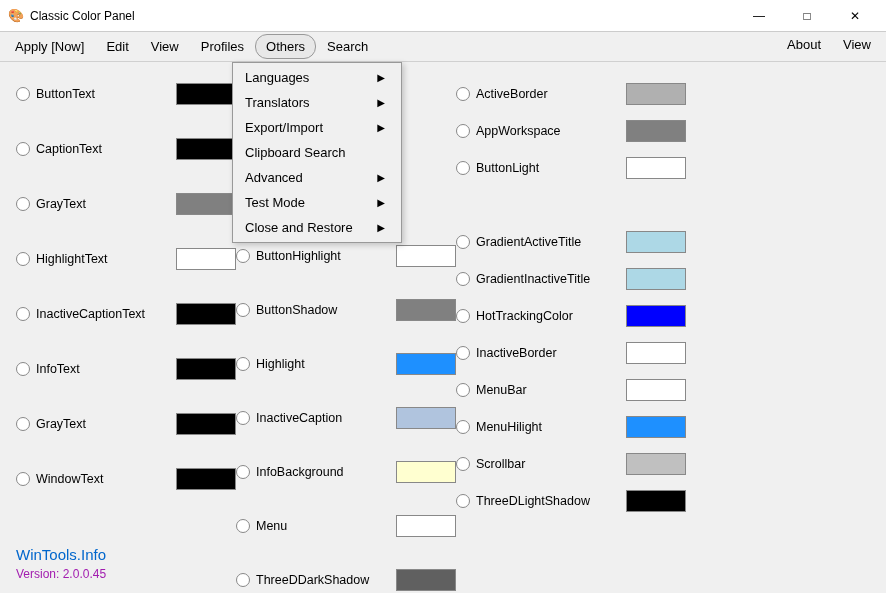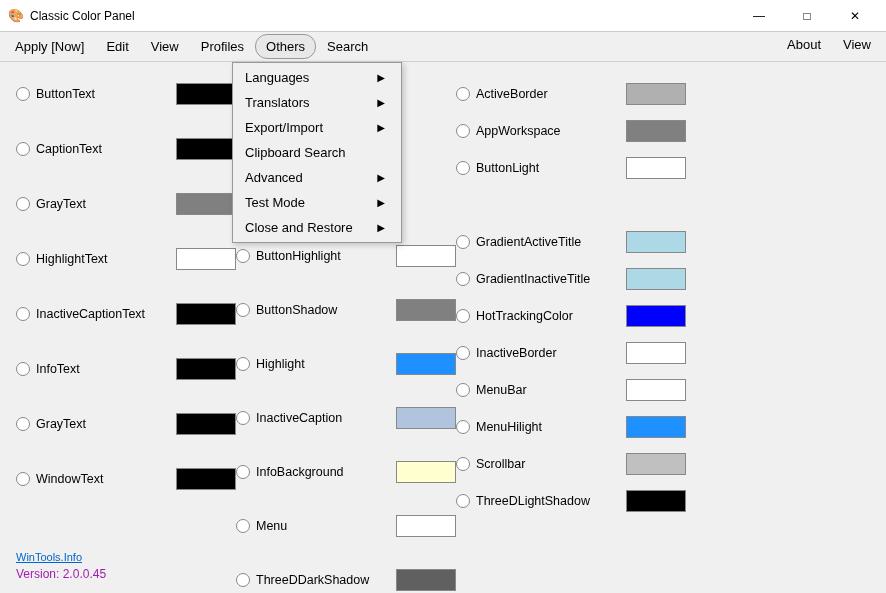--- a/index.html
+++ b/index.html
@@ -102,23 +102,22 @@
       position: absolute;
       bottom: 12px;
       left: 16px;
       font-size: 12px;
       color: #a21caf;
     }
     .wintools-area {
       position: absolute;
       bottom: 30px;
       left: 16px;
-      font-size: 11px;
+      font-size: 15px;
       color: #0066cc;
-      text-decoration: underline;
     }
   </style>
 </head>
 <body>
 
 <div class="titlebar">
   <span class="titlebar-icon">🎨</span>
   <span class="titlebar-title">Classic Color Panel</span>
   <div class="titlebar-controls">
     <button class="titlebar-btn">—</button>

